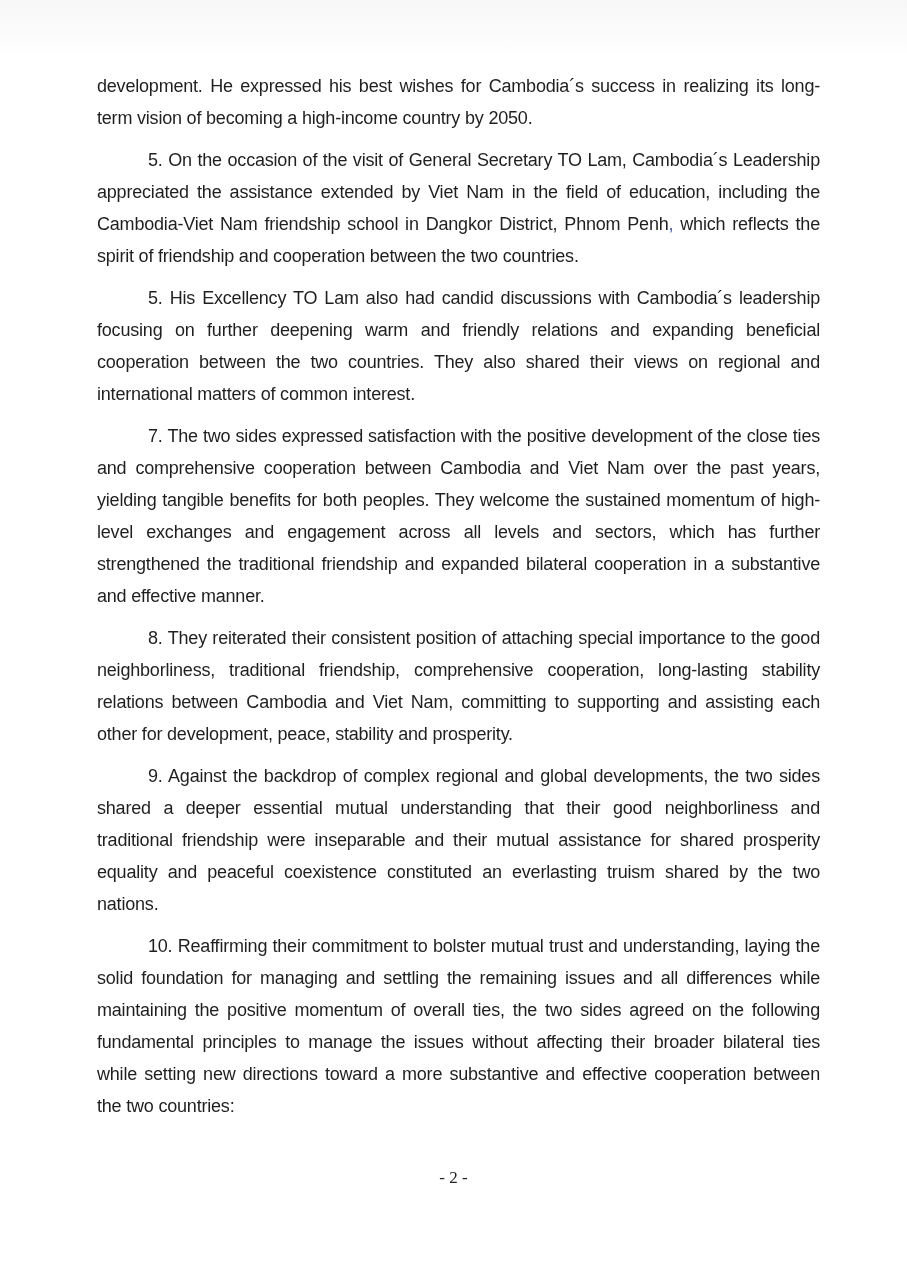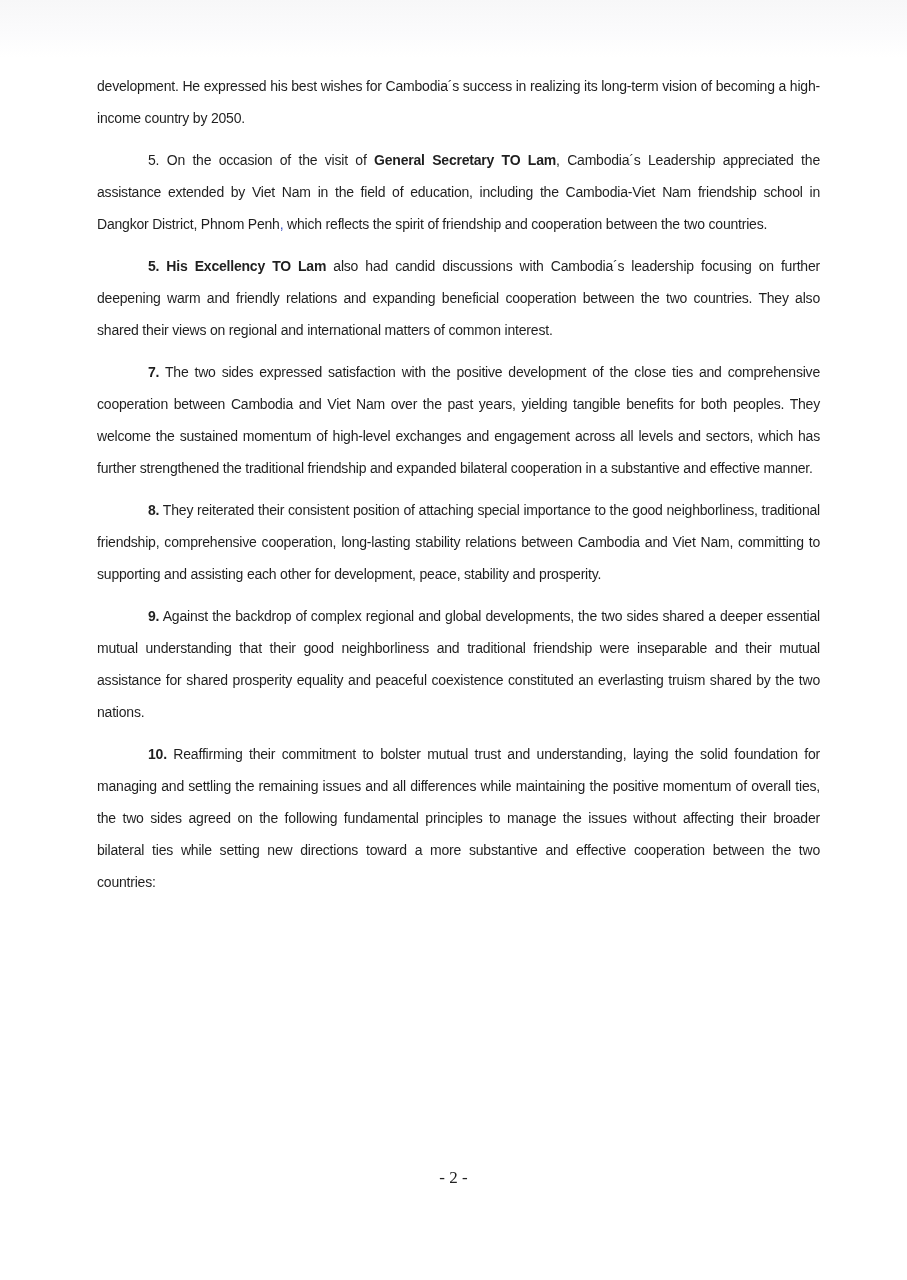--- a/index.html
+++ b/index.html
@@ -21,33 +21,33 @@
     height: 58px;
     background: linear-gradient(180deg, #f7f7f8 0%, #fbfbfc 55%, #ffffff 100%);
     pointer-events: none;
   }
   .content {
     position: absolute;
     top: 70px;
     left: 97px;
     width: 723px;
     color: #1f1f1f;
-    font-size: 14px;
+    font-size: 18px;
     line-height: 32px;
     letter-spacing: -0.2px;
     text-align: justify;
   }
   .content p {
     margin: 0 0 10px 0;
   }
   .content p.indent {
     text-indent: 51px;
   }
   .seg-bold {
-    font-weight: 700;
+    font-weight: 400;
   }
   .footer {
     position: absolute;
     top: 1168px;
     left: 0;
     width: 100%;
     text-align: center;
     font-family: "Liberation Serif", serif;
     font-size: 17px;
     color: #222222;

